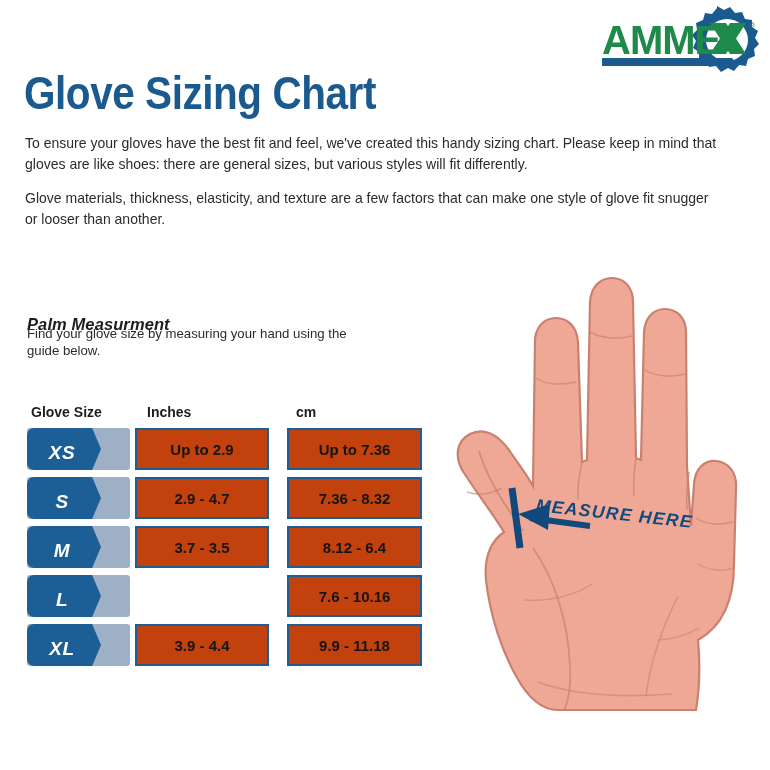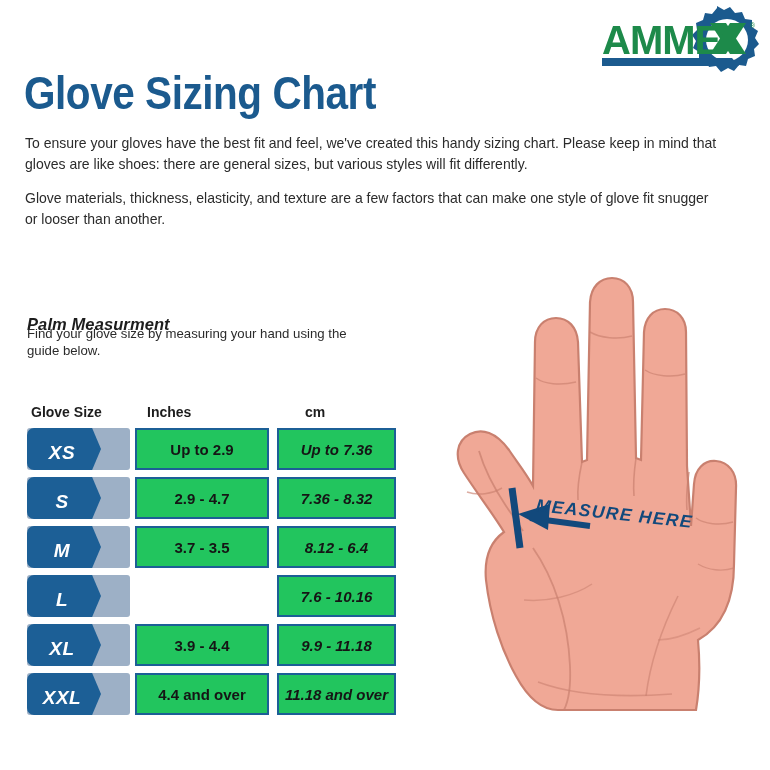--- a/index.html
+++ b/index.html
@@ -41,21 +41,21 @@
     position:absolute;left:27px;top:325px;width:345px;
     font-size:13.2px;line-height:17px;color:#2b2b2b;
   }
 
   
   .tbl{position:absolute;left:27px;top:382px;width:360px;margin-top:22px;}
   .thead{position:relative;height:21px;}
   .th{position:absolute;top:0;font-size:14px;font-weight:bold;color:#1d1d1d;}
   .th-size{left:4px;}
   .th-in{left:120px;}
-  .th-cm{left:278px;}
+  .th-cm{left:269px;}
 
   .row{position:relative;height:47px;margin-bottom:2px;}
 
   
   .size-wrap{position:absolute;left:0;top:3px;width:103px;height:42px;}
   .size-bg{
     position:absolute;left:0;top:0;width:103px;height:42px;
     background:#9db0c6;border-radius:3px 3px 3px 3px;
   }
   .size-tab{
@@ -66,27 +66,27 @@
   }
   .size-txt{
     position:absolute;left:0;top:0;width:70px;height:50px;
     display:flex;align-items:center;justify-content:center;
     color:#ffffff;font-size:19px;font-weight:bold;font-style:italic;
     letter-spacing:.5px;
   }
 
   .cell{
     position:absolute;top:3px;height:42px;
-    border:2.5px solid #1c5f96;background:#22c55e;
+    border:2.5px solid #1c5f96;background:#c2410c;
     display:flex;align-items:center;justify-content:center;
     font-size:15px;font-weight:bold;color:#151515;
     box-sizing:border-box;
   }
   .cell-in{left:108px;width:134px;}
-  .cell-cm{left:250px;width:119px;font-style:italic;}
+  .cell-cm{left:260px;width:135px;}
 
   
   .hand{position:absolute;left:378px;top:196px;width:392px;height:574px;}
   .hand svg{display:block;}
 
   
   .measure-lbl{
     position:absolute;left:536px;top:495px;
     font-size:17.5px;font-weight:bold;color:#12497c;
     letter-spacing:1.4px;
@@ -178,29 +178,20 @@
     <div class="row">
       <div class="size-wrap">
         <div class="size-bg"></div>
         <div class="size-tab"></div>
         <div class="size-txt">XL</div>
       </div>
       <div class="cell cell-in">3.9 - 4.4</div>
       <div class="cell cell-cm">9.9 - 11.18</div>
     </div>
 
-    <div class="row">
-      <div class="size-wrap">
-        <div class="size-bg"></div>
-        <div class="size-tab"></div>
-        <div class="size-txt">XXL</div>
-      </div>
-      <div class="cell cell-in">4.4 and over</div>
-      <div class="cell cell-cm">11.18 and over</div>
-    </div>
 
   </div>
 
   <div class="hand">
     <svg width="392" height="574" viewBox="0 0 392 574">
 
       <path fill="#f0a896" stroke="#c9806f" stroke-width="2.2" d="M131 254
            C118 236 104 232 92 238
            C78 245 76 262 86 277
            C99 297 115 318 126 336

